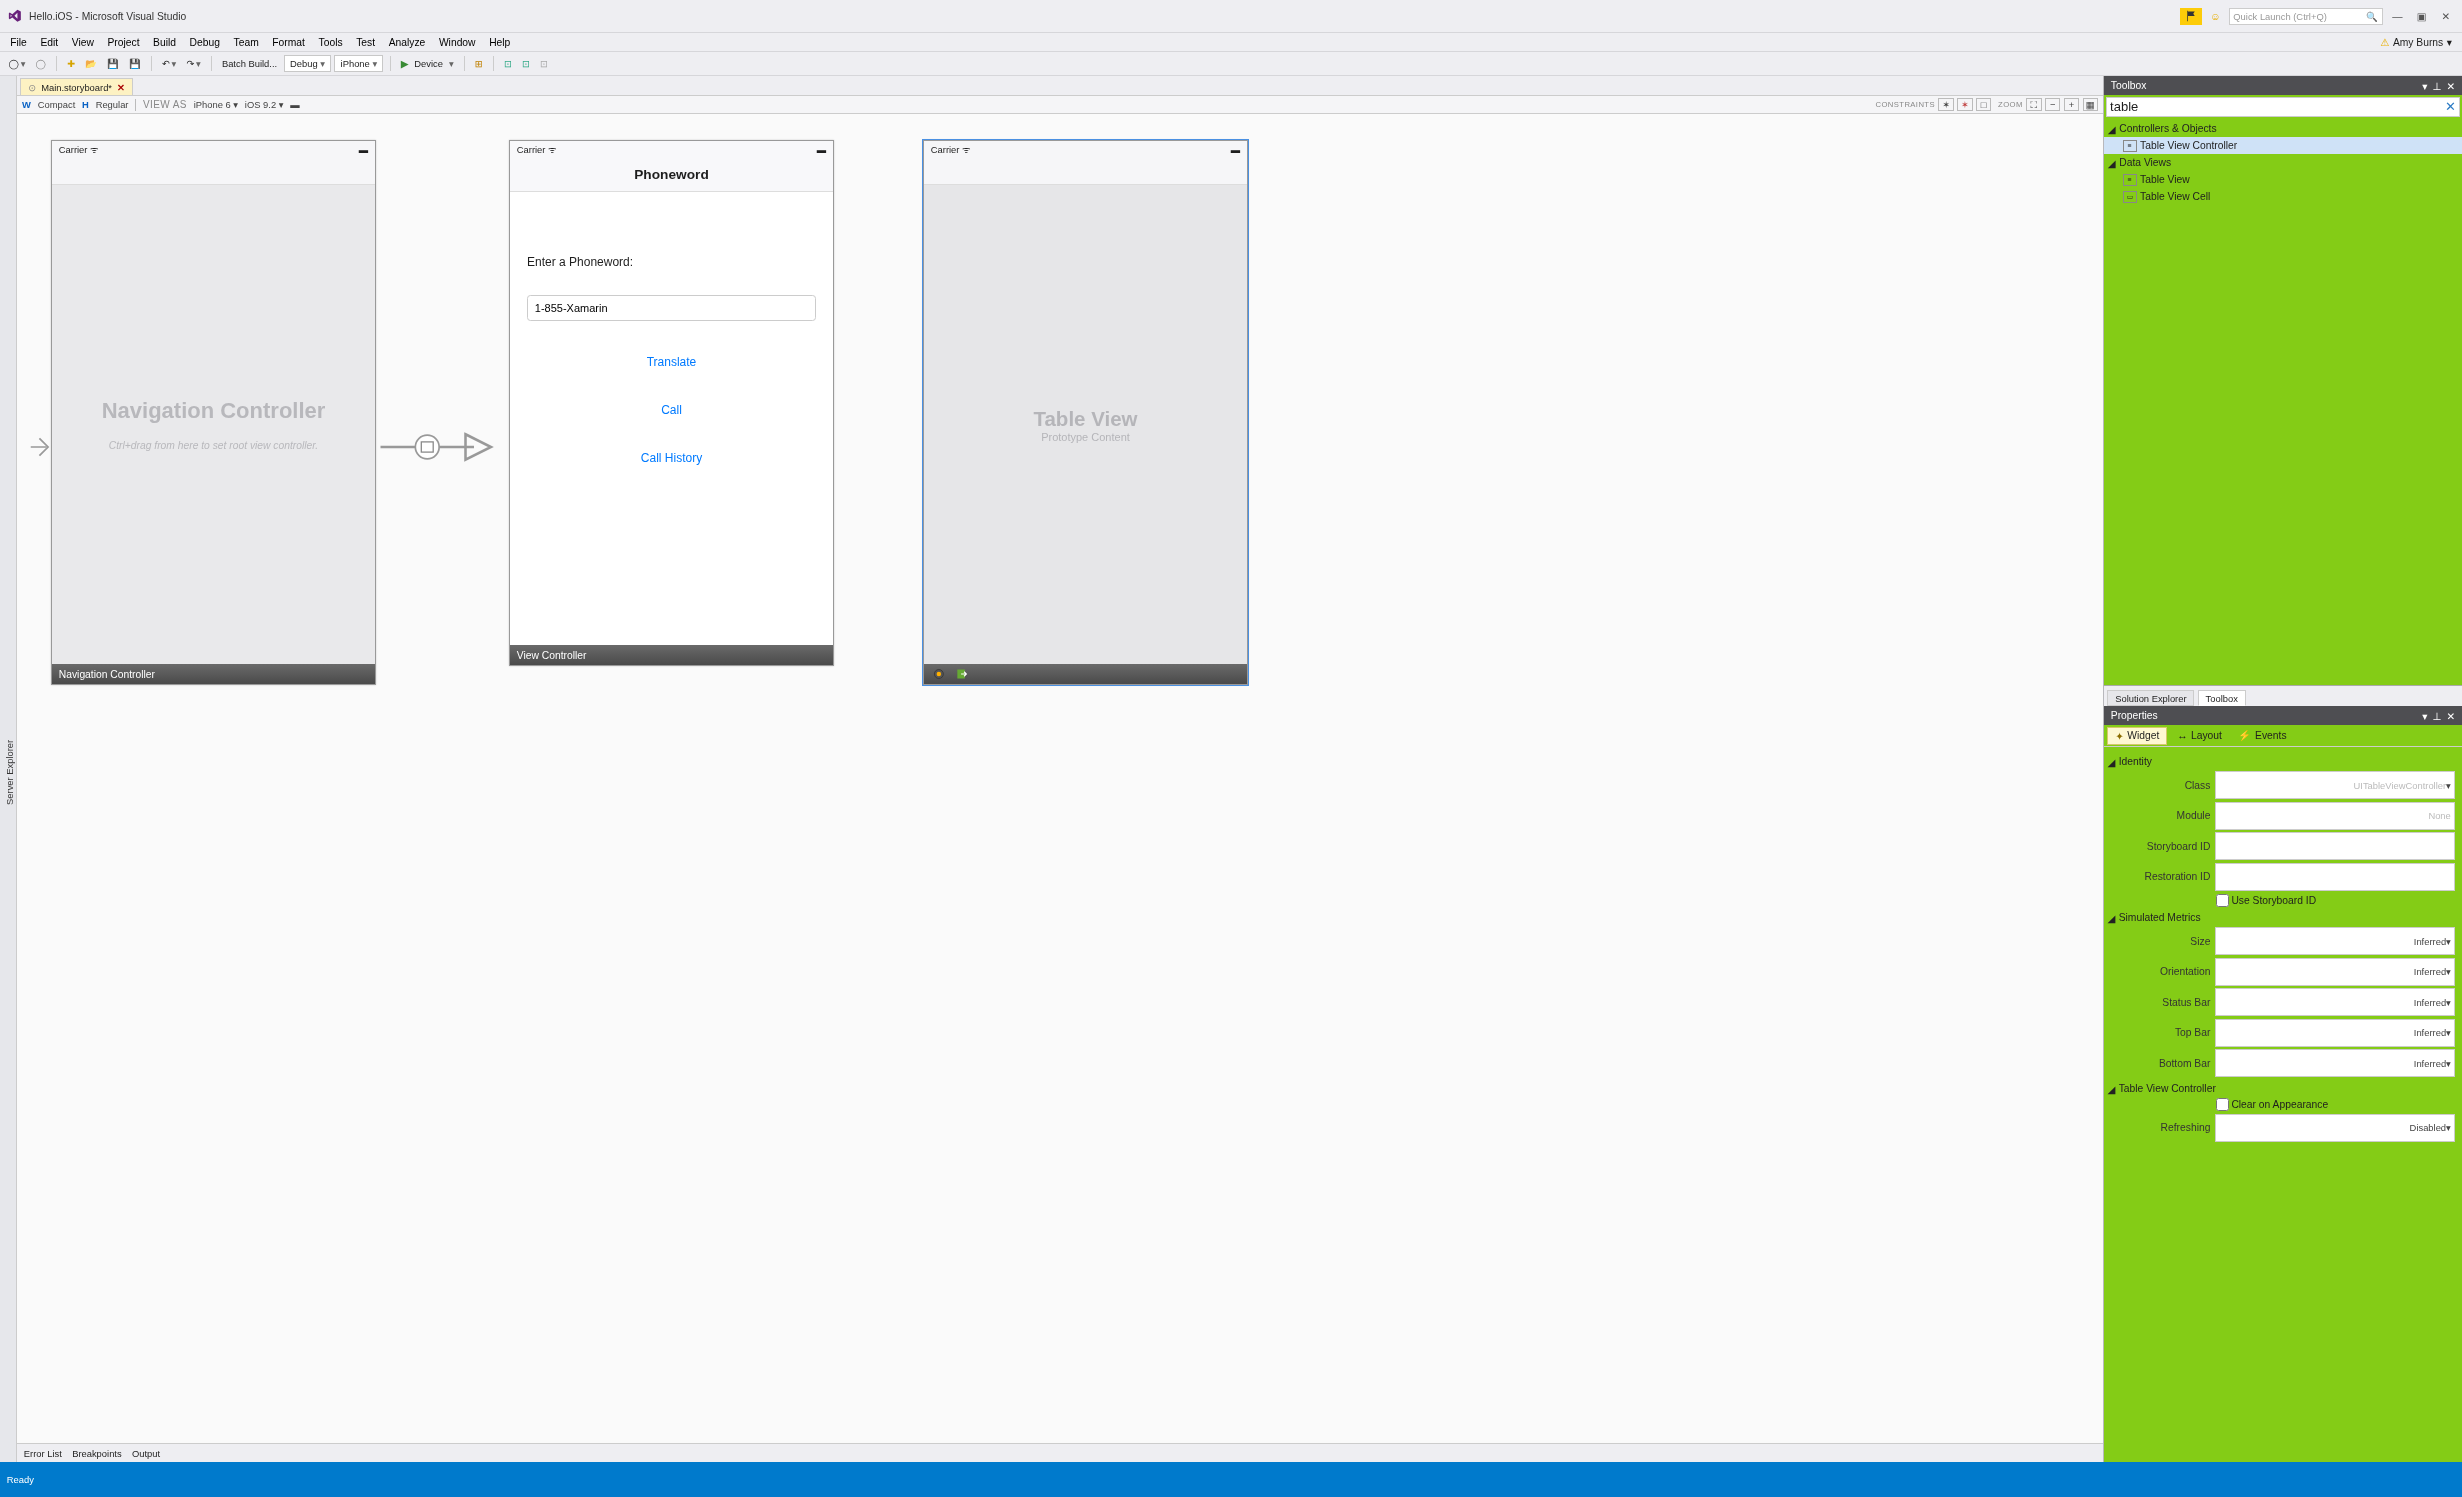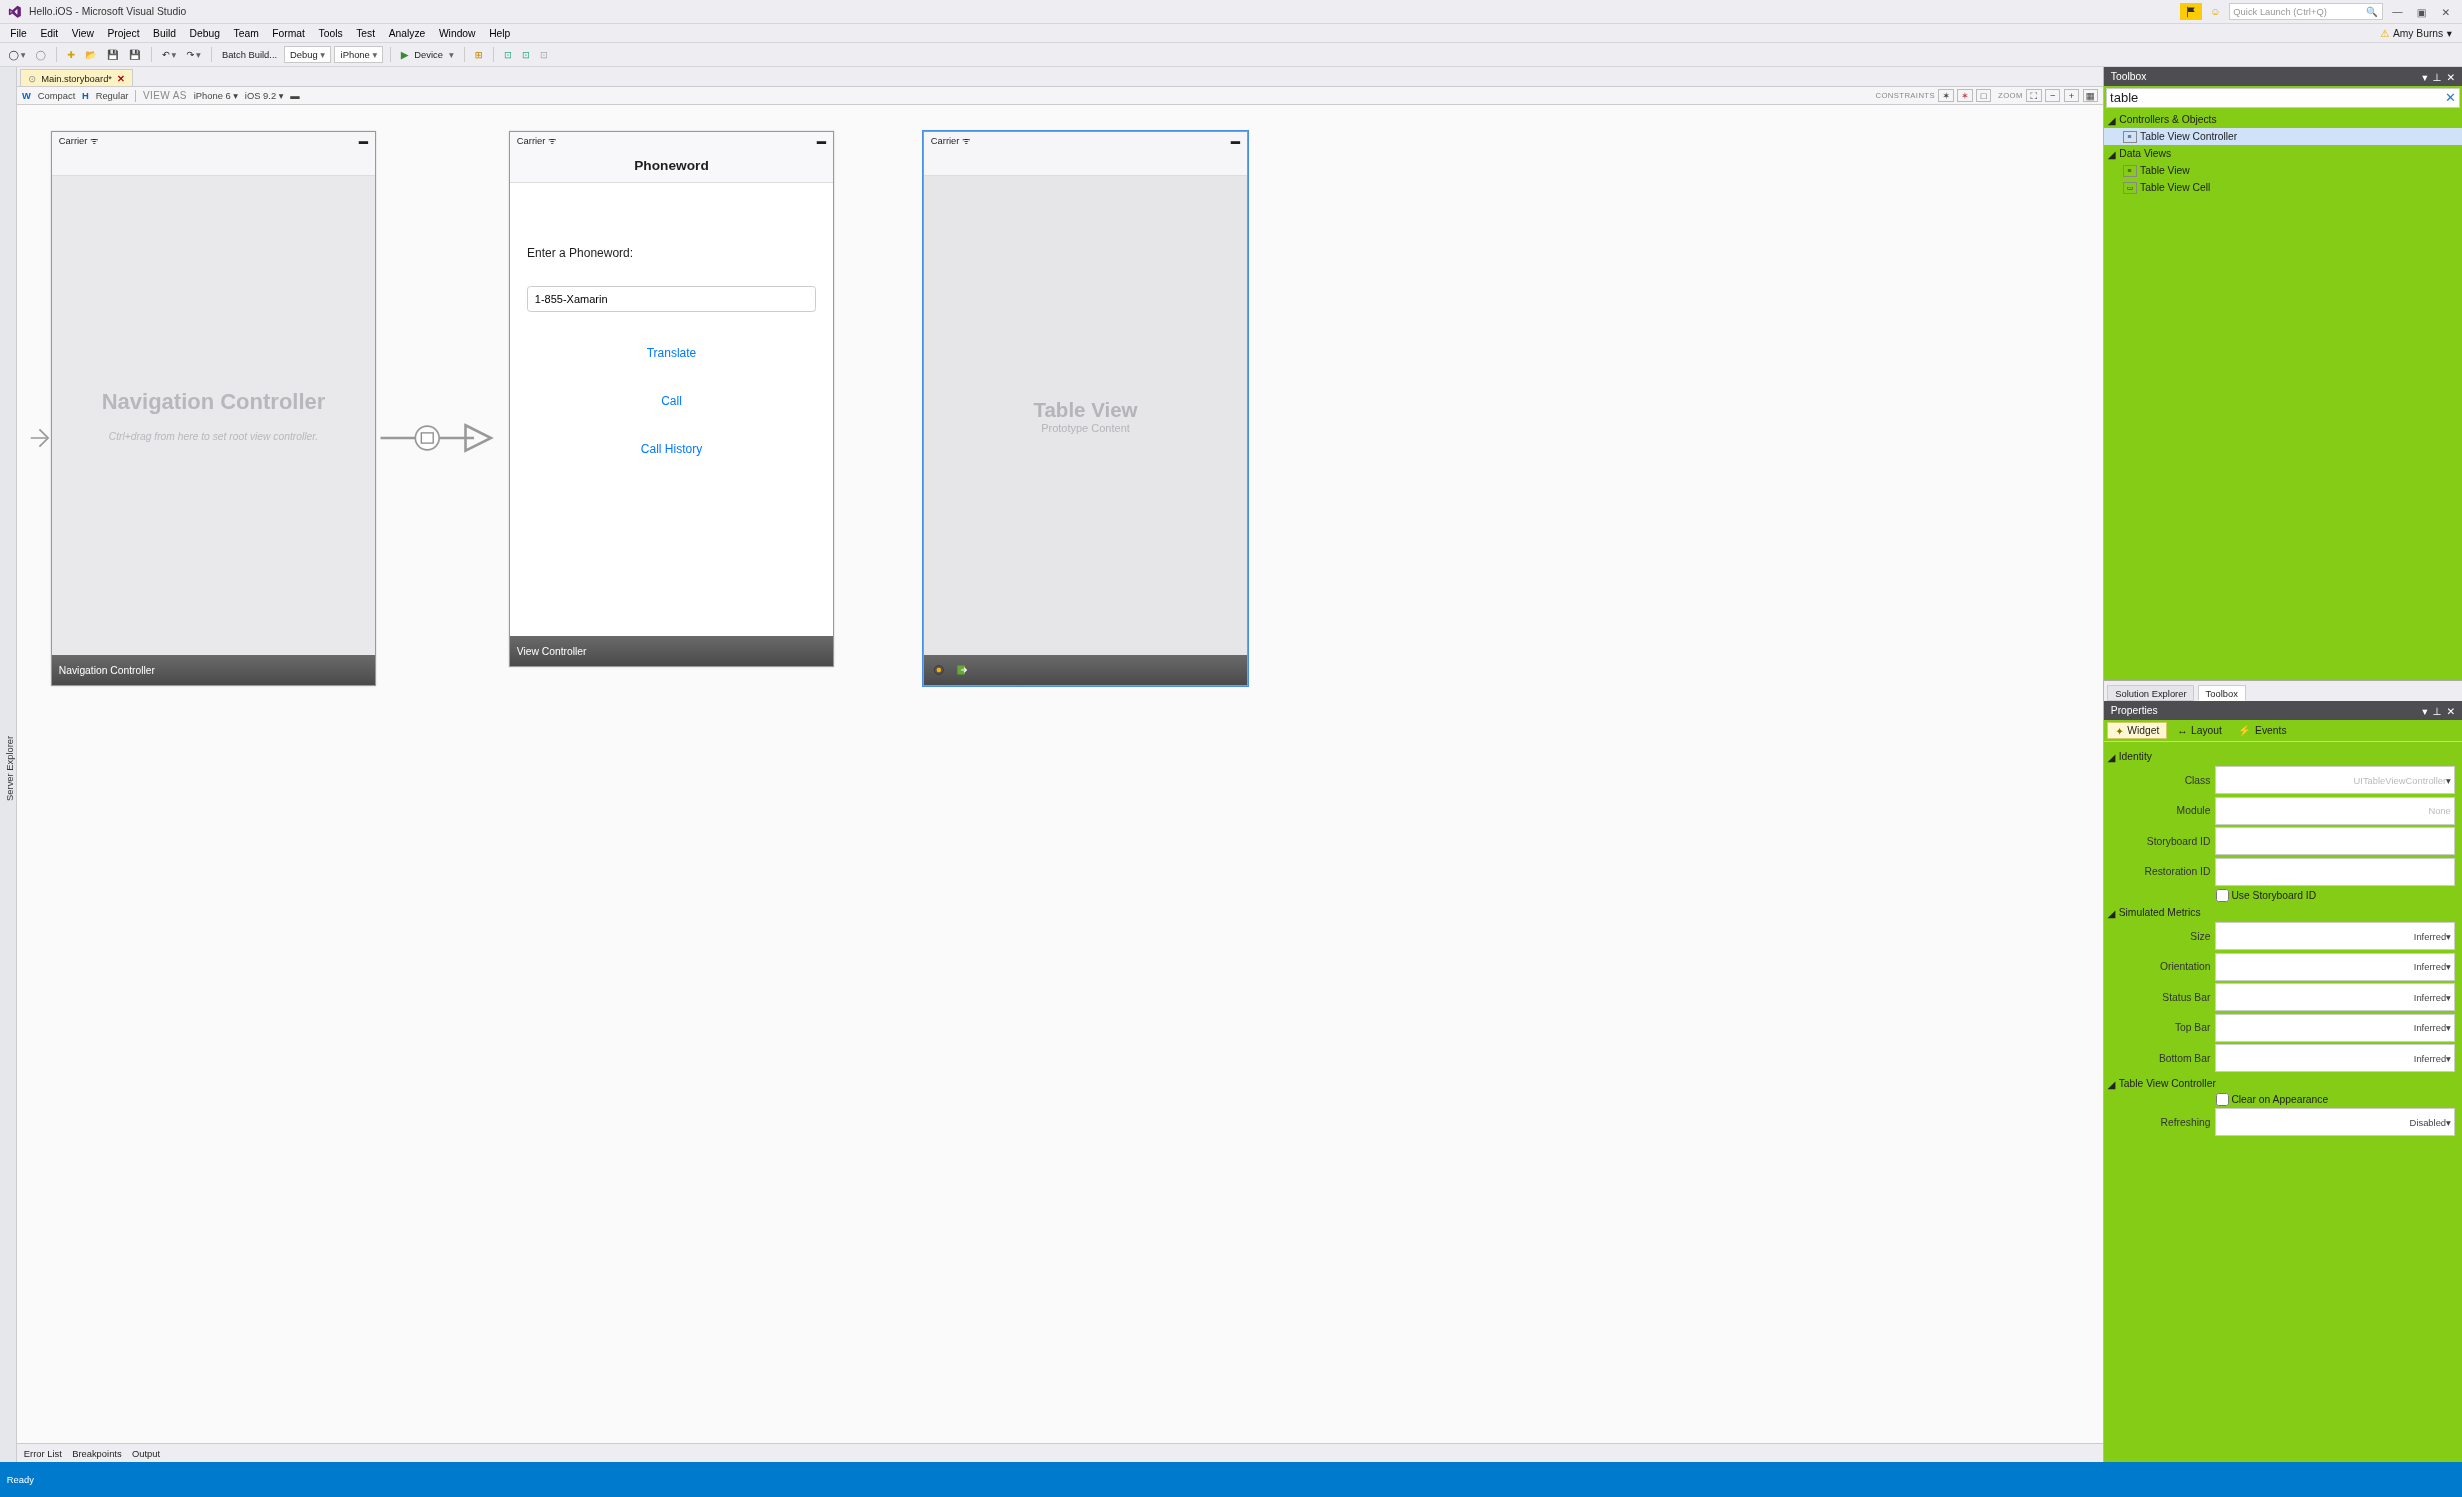--- a/index.html
+++ b/index.html
@@ -1,20 +1,20 @@
 <!DOCTYPE html>
 <html style="font-size:13.7px"><head>
 <meta charset="utf-8">
 <style>
 * { margin: 0; padding: 0; box-sizing: border-box; font-family: "Segoe UI", Tahoma, sans-serif; }
 html, body { height: 100%; }
 body { display: flex; flex-direction: column; background: #eeeef2; font-size: 10.3px; color: #1e1e1e; overflow: hidden; }
 
 
-.titlebar { height: 24px; background: #eeeef2; display: flex; align-items: center; padding: 0 6.8px; border-bottom: 0.9px solid #d6d6da; }
+.titlebar { height: 33px; background: #eeeef2; display: flex; align-items: center; padding: 0 6.8px; border-bottom: 0.9px solid #d6d6da; }
 .titlebar .logo { width: 15.4px; height: 15.4px; margin-right: 6.8px; display:flex; align-items:center; justify-content:center; color:#68217a; font-weight:bold;}
 .titlebar .title { font-size: 10.3px; color: #333; }
 .titlebar .right { margin-left: auto; display:flex; align-items:center; gap:5.1px;}
 .titlebar .flag { background:#fdcc09; width:22px; height:17px; display:flex; align-items:center; justify-content:center;}
 .titlebar .smile { width:17px; height:17px; display:flex; align-items:center; justify-content:center; color:#e8b007;}
 .titlebar .quick { width:154px; height:17px; border:0.9px solid #ccc; background:#fff; padding:0 3.4px; font-size:9.4px; color:#999; display:flex; align-items:center; justify-content:space-between;}
 .winbtn { width:19px; height:17px; display:flex; align-items:center; justify-content:center; font-size:10.3px; color:#555;}
 
 
 .menubar { height: 19px; background: #eeeef2; display:flex; align-items:center; padding:0 3.4px; border-bottom:0.9px solid #d6d6da;}
@@ -43,21 +43,21 @@
 .designer-toolbar { height:19px; background:#f5f5f7; border-top:0.9px solid #ccc; border-bottom:0.9px solid #ccc; display:flex; align-items:center; padding:0 5.1px; gap:6.8px; font-size:9.4px; color:#444;}
 .designer-toolbar .constraints-right { margin-left:auto; display:flex; align-items:center; gap:3.4px;}
 .designer-toolbar .sm-btn { width:15.4px; height:13.7px; border:0.9px solid #bbb; display:flex; align-items:center; justify-content:center;}
 
 
 .canvas-wrap { flex:1; background:#fafafa; overflow:auto; position:relative;}
 .canvas { position:relative; width:1300px; height:872px; background:#fafafa;}
 .phone { position:absolute; width:325px; background:#fff; border:0.9px solid #999; box-shadow:0 0 1.7px rgba(0,0,0,0.2);}
 .phone-status { height:17px; display:flex; align-items:center; justify-content:space-between; padding:0 6.8px; font-size:9.4px; background:#f6f6f8;}
 .phone-body { min-height:479px; background:#e9e9eb; position:relative;}
-.phone-footer { height:30px; background:linear-gradient(#6a6a6a,#4a4a4a); color:#fff; font-size:10.3px; display:flex; align-items:center; padding:0 6.8px;text-align:center;}
+.phone-footer { height:20px; background:linear-gradient(#6a6a6a,#4a4a4a); color:#fff; font-size:10.3px; display:flex; align-items:center; padding:0 6.8px;text-align:center;}
 .nav-phone .phone-body { display:flex; align-items:center; justify-content:center; flex-direction:column;}
 .nav-title { font-size:22px; font-weight:600; color:#b8b8bc;}
 .nav-sub { font-size:10.3px; font-style:italic; color:#b8b8bc; margin-top:16px;}
 .segue-arrow { position:absolute; left:363px; top:316px; width:120px; height:34px; pointer-events:none;}
 .segue-arrow svg { width:100%; height:100%;}
 .phone2 .phone-body { background:#fff;}
 .phone2 .navbar { height:34px; display:flex; align-items:center; justify-content:center; font-weight:600; font-size:13.7px; background:#f8f8fa; border-bottom:0.9px solid #ddd;}
 .phone2 .content { padding:12px 17px;}
 .phone2 label { display:block; margin-top:51px; font-size:12px;}
 .phone2 input { width:100%; height:26px; border:0.9px solid #ccc; border-radius:3.4px; margin-top:26px; padding:0 6.8px; font-size:11px;}

